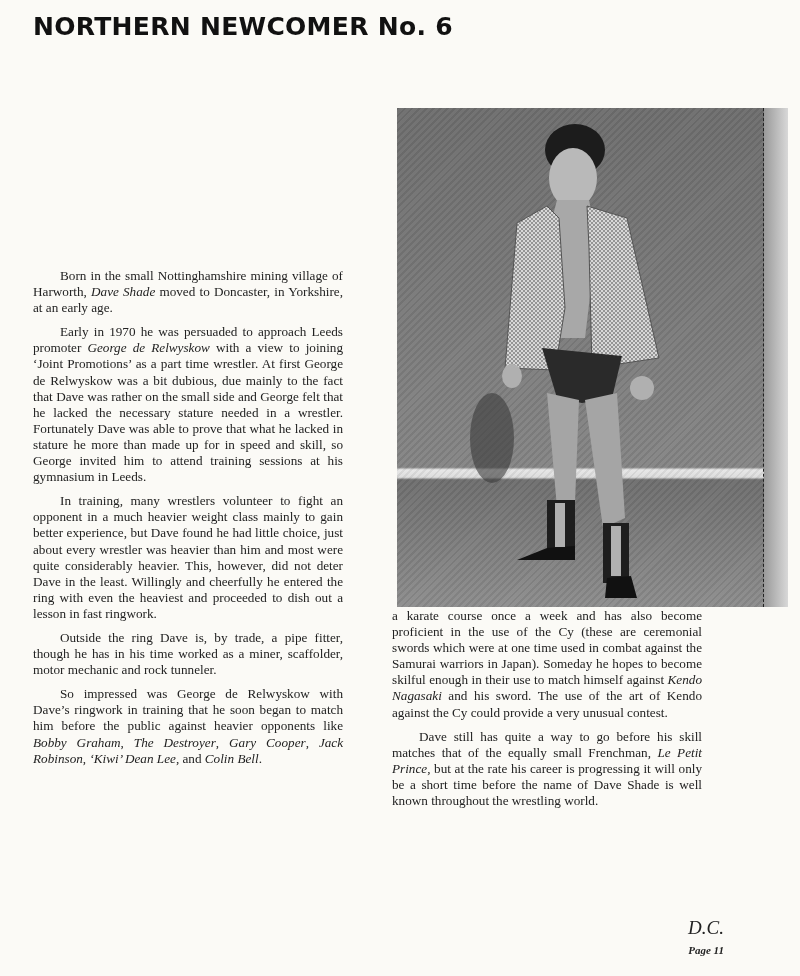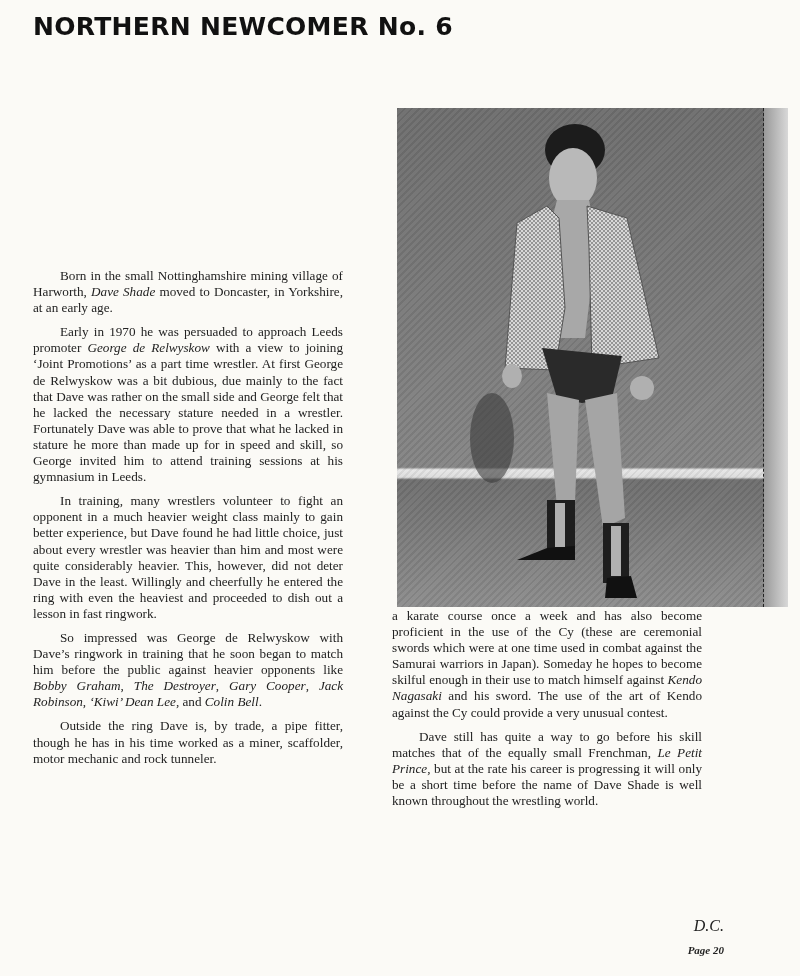--- a/index.html
+++ b/index.html
@@ -34,21 +34,21 @@
     .photo .rightstrip { position:absolute; right:0; top:0; bottom:0; width:24px; background:linear-gradient(90deg,#9a9a9a,#d8d8d8); }
     .fig { position:absolute; }
     .col {
       position: absolute; width: 310px;
       font-size: 13.2px; line-height: 16.1px; text-align: justify; color: #222;
     }
     .col p { margin: 0 0 8px 0; text-indent: 27px; }
     .col p.noindent { text-indent: 0; }
     .left { left: 33px; top: 268px; }
     .right { left: 392px; top: 608px; }
-    .sig { position:absolute; left: 660px; top: 917px; width: 64px; text-align: right; font-style: italic; font-size: 16px; color:#222; }
+    .sig { position:absolute; left: 660px; top: 917px; width: 64px; text-align: right; font-style: italic; font-size: 19px; color:#222; }
     .pagenum { position:absolute; left: 640px; top: 944px; width: 84px; text-align: right; font-style: italic; font-weight: bold; font-size: 11px; color:#222; }
     i { font-style: italic; }
   </style>
 </head>
 <body>
 
 <div class="kicker">NORTHERN NEWCOMER No. 6</div>
 
 <div class="headline">
 </div>
@@ -90,23 +90,23 @@
     <rect x="206" y="415" width="26" height="60" fill="#1e1e1e"></rect>
     <path d="M210,470 L208,490 L240,490 L234,468 Z" fill="#111"></path>
     <rect x="214" y="418" width="10" height="50" fill="#eee" opacity="0.7"></rect>
   </svg>
 </div>
 
 <div class="col left">
   <p><span>Born in the small Nottinghamshire mining village of Harworth, </span><i>Dave Shade</i><span> moved to Doncaster, in Yorkshire, at an early age.</span></p>
   <p><span>Early in 1970 he was persuaded to approach Leeds promoter </span><i>George de Relwyskow</i><span> with a view to joining ‘Joint Promotions’ as a part time wrestler. At first George de Relwyskow was a bit dubious, due mainly to the fact that Dave was rather on the small side and George felt that he lacked the necessary stature needed in a wrestler. Fortunately Dave was able to prove that what he lacked in stature he more than made up for in speed and skill, so George invited him to attend training sessions at his gymnasium in Leeds.</span></p>
   <p>In training, many wrestlers volunteer to fight an opponent in a much heavier weight class mainly to gain better experience, but Dave found he had little choice, just about every wrestler was heavier than him and most were quite considerably heavier. This, however, did not deter Dave in the least. Willingly and cheerfully he entered the ring with even the heaviest and proceeded to dish out a lesson in fast ringwork.</p>
+  <p>Outside the ring Dave is, by trade, a pipe fitter, though he has in his time worked as a miner, scaffolder, motor mechanic and rock tunneler.</p>
   <p><span>So impressed was George de Relwyskow with Dave’s ringwork in training that he soon began to match him before the public against heavier opponents like </span><i>Bobby Graham</i><span>, </span><i>The Destroyer</i><span>, </span><i>Gary Cooper</i><span>, </span><i>Jack Robinson</i><span>, </span><i>‘Kiwi’ Dean Lee</i><span>, and </span><i>Colin Bell</i><span>.</span></p>
-  <p>Outside the ring Dave is, by trade, a pipe fitter, though he has in his time worked as a miner, scaffolder, motor mechanic and rock tunneler.</p>
 </div>
 
 <div class="col right">
   <p class="noindent"><span>a karate course once a week and has also become proficient in the use of the Cy (these are ceremonial swords which were at one time used in combat against the Samurai warriors in Japan). Someday he hopes to become skilful enough in their use to match himself against </span><i>Kendo Nagasaki</i><span> and his sword. The use of the art of Kendo against the Cy could provide a very unusual contest.</span></p>
   <p><span>Dave still has quite a way to go before his skill matches that of the equally small Frenchman, </span><i>Le Petit Prince</i><span>, but at the rate his career is progressing it will only be a short time before the name of Dave Shade is well known throughout the wrestling world.</span></p>
 </div>
 
 <div class="sig">D.C.</div>
-<div class="pagenum">Page 20</div>
+<div class="pagenum">Page 11</div>
 
 </body></html>

